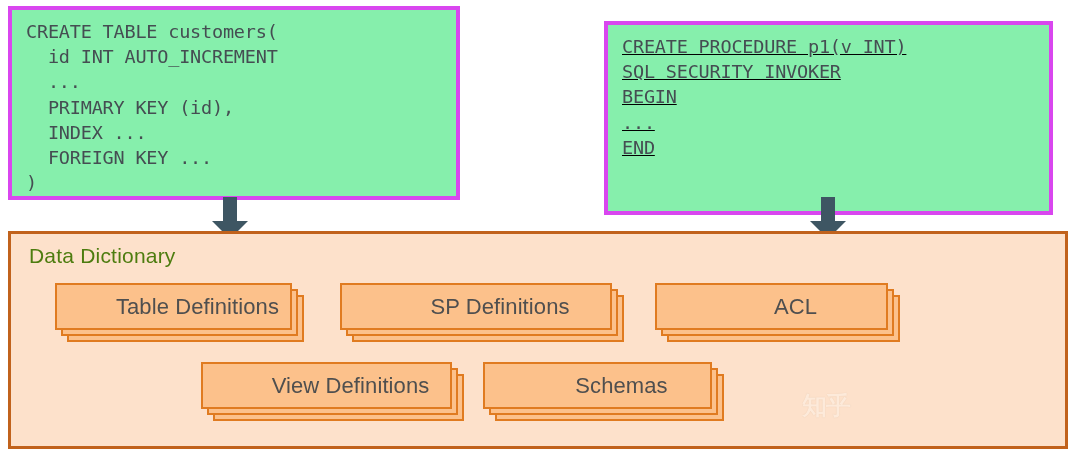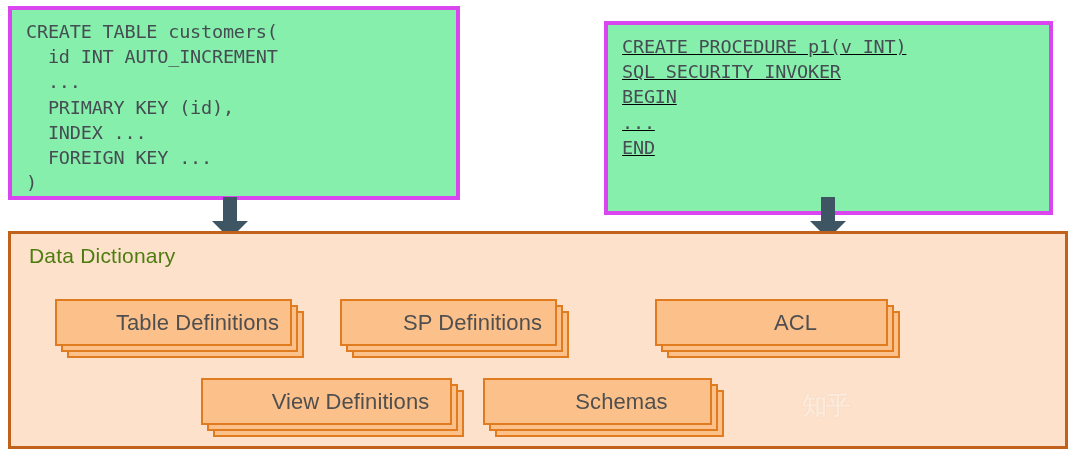--- a/index.html
+++ b/index.html
@@ -66,42 +66,42 @@
     position: absolute;
     height: 47px;
   }
   .card-layer {
     position: absolute;
     box-sizing: border-box;
     background: #fcc18b;
     border: 2px solid #e07b20;
     width: 100%;
     height: 47px;
-    top: 16px;
+    top: 0;
     left: 0;
     padding-left: 48px;
   }
   .card-layer.l3 { transform: translate(12px, 12px); }
   .card-layer.l2 { transform: translate(6px, 6px); }
   .card-layer.l1 {
     transform: translate(0, 0);
     display: flex;
     align-items: center;
     justify-content: center;
   }
   .card-label {
     font-size: 22px;
     color: #4f4f4f;
     letter-spacing: 0.1px;
     white-space: nowrap;
   }
 
   
   #card-table-definitions { left: 55px;  top: 283px; width: 237px; }
-  #card-sp-definitions    { left: 340px; top: 283px; width: 217px; }
+  #card-sp-definitions    { left: 340px; top: 283px; width: 272px; }
   #card-acl               { left: 637px; top: 283px; width: 233px; margin-left: 18px; }
   #card-view-definitions  { left: 201px; top: 362px; width: 251px; }
   #card-schemas           { left: 483px; top: 362px; width: 229px; }
 
   
   #watermark {
     position: absolute;
     left: 802px;
     top: 385px;
     width: 250px;

